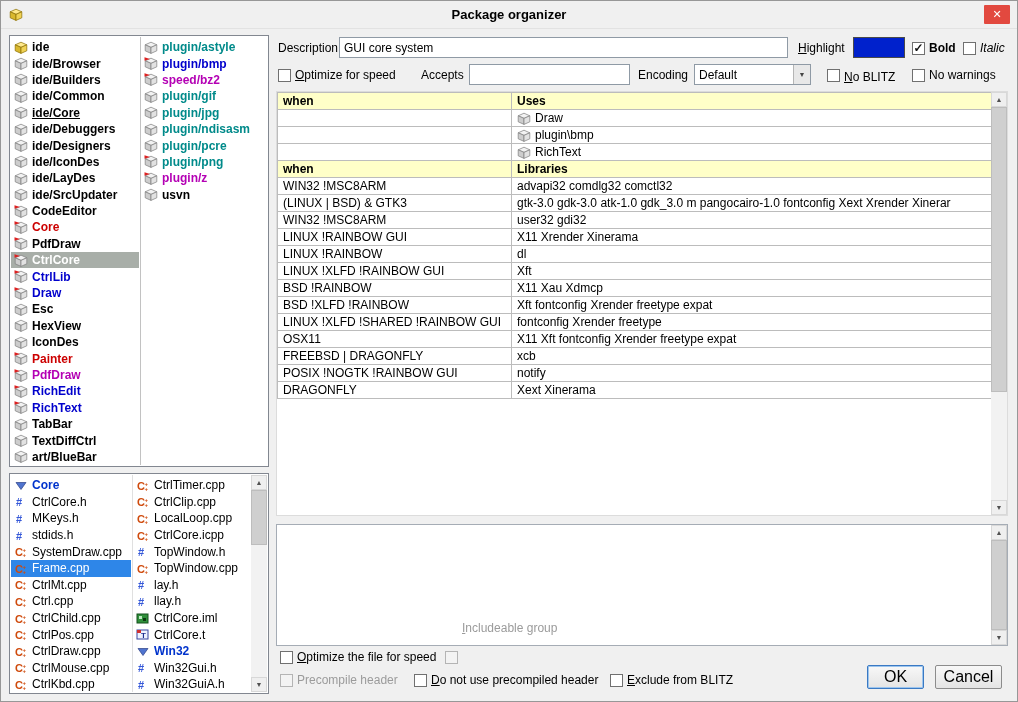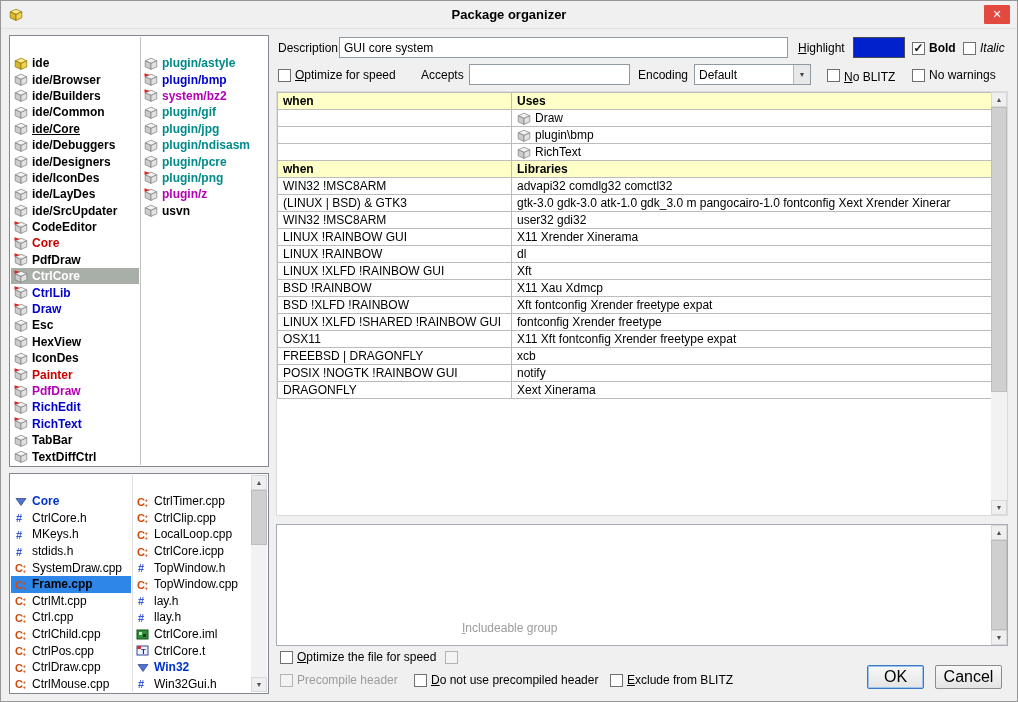--- a/index.html
+++ b/index.html
@@ -5,32 +5,32 @@
   html,body{margin:0;padding:0;background:#fff;}
   *{box-sizing:border-box;}
   .win{position:relative;width:1018px;height:702px;background:#f0f0f0;border:1px solid #979797;
        font-family:"Liberation Sans",sans-serif;overflow:hidden;}
   .titlebar{position:absolute;left:0;top:0;width:100%;height:28px;background:#f0f0f0;border-bottom:1px solid #e2e2e2;}
   .title{position:absolute;left:0;right:0;top:6px;text-align:center;font-size:13px;font-weight:bold;color:#000;}
   .title-icon{position:absolute;left:8px;top:6px;width:18px;height:16px;}
   .close{position:absolute;right:7px;top:4px;width:26px;height:19px;background:#e2493f;color:#fff;
          font-size:11px;display:flex;align-items:center;justify-content:center;border-radius:1px;}
   .panel{position:absolute;background:#fff;border:1px solid #828790;}
-  .lcol{position:absolute;top:1px;bottom:1px;overflow:hidden;padding-top:18px;}
+  .lcol{position:absolute;top:1px;bottom:1px;overflow:hidden;padding-top:2px;}
   .vdiv{position:absolute;top:1px;bottom:1px;width:1px;background:#c2c2c2;}
   .lrow{display:flex;align-items:center;height:16.4px;padding-left:3px;white-space:nowrap;overflow:hidden;}
   #file-panel .lrow{height:16.6px;}
   .ic{width:15px;height:13px;flex:0 0 auto;margin-right:3px;display:inline-flex;align-items:center;}
   .plbl{font-size:12px;font-weight:bold;color:#000;}
   .flbl{font-size:12px;color:#000;}
   .flbl.grp{font-weight:bold;color:#0033cc;}
   .sel-i{background:#a8aea8;}
   .sel-i .plbl{color:#fff;}
   .sel-a{background:#2e86e8;}
-  .sel-a .flbl{color:#000000;font-weight:bold;}
+  .sel-a .flbl{color:#ffffff;font-weight:normal;}
   .lbl{position:absolute;font-size:12px;color:#000;white-space:nowrap;}
   .uf::first-letter{text-decoration:underline;}
   .txt{position:absolute;border:1px solid #8f9aa5;background:#fff;font:12px "Liberation Sans",sans-serif;
        padding:2px 4px;color:#000;}
   .swatch{position:absolute;border:1px solid #4a4a4a;}
   .cb{position:absolute;width:13px;height:13px;background:#fff;border:1px solid #707070;
       font-size:12px;font-weight:bold;line-height:11px;text-align:center;color:#111;}
   .cb.disabled{border-color:#b4b4b4;background:#f3f3f3;}
   .dim{color:#9b9b9b;}
   .combo{position:absolute;background:#fff;border:1px solid #8f9aa5;display:flex;align-items:center;}
@@ -374,21 +374,21 @@
         </div>
         <div class="lrow">
           <span class="ic">
             <svg width="14" height="13" viewBox="0 0 14 13">
               <polygon points="7,1.2 12.8,3.8 7,6.4 1.2,3.8" fill="#f2f2f2" stroke="#7d7d7d" stroke-width="0.7"></polygon>
               <polygon points="1.2,3.8 7,6.4 7,12.4 1.2,9.8" fill="#cdcdcd" stroke="#7d7d7d" stroke-width="0.7"></polygon>
               <polygon points="7,6.4 12.8,3.8 12.8,9.8 7,12.4" fill="#e2e2e2" stroke="#7d7d7d" stroke-width="0.7"></polygon>
               <polygon points="0.5,0.2 6,2 0.5,3.8" fill="#dd2222"></polygon>
             </svg>
           </span>
-          <span class="plbl" style="color: rgb(180, 0, 180);">system/bz2</span>
+          <span class="plbl" style="color: rgb(180, 0, 180);">speed/bz2</span>
         </div>
         <div class="lrow">
           <span class="ic">
             <svg width="14" height="13" viewBox="0 0 14 13">
               <polygon points="7,1.2 12.8,3.8 7,6.4 1.2,3.8" fill="#f2f2f2" stroke="#7d7d7d" stroke-width="0.7"></polygon>
               <polygon points="1.2,3.8 7,6.4 7,12.4 1.2,9.8" fill="#cdcdcd" stroke="#7d7d7d" stroke-width="0.7"></polygon>
               <polygon points="7,6.4 12.8,3.8 12.8,9.8 7,12.4" fill="#e2e2e2" stroke="#7d7d7d" stroke-width="0.7"></polygon>
             </svg>
           </span>
           <span class="plbl" style="color: rgb(0, 138, 138);">plugin/gif</span>

